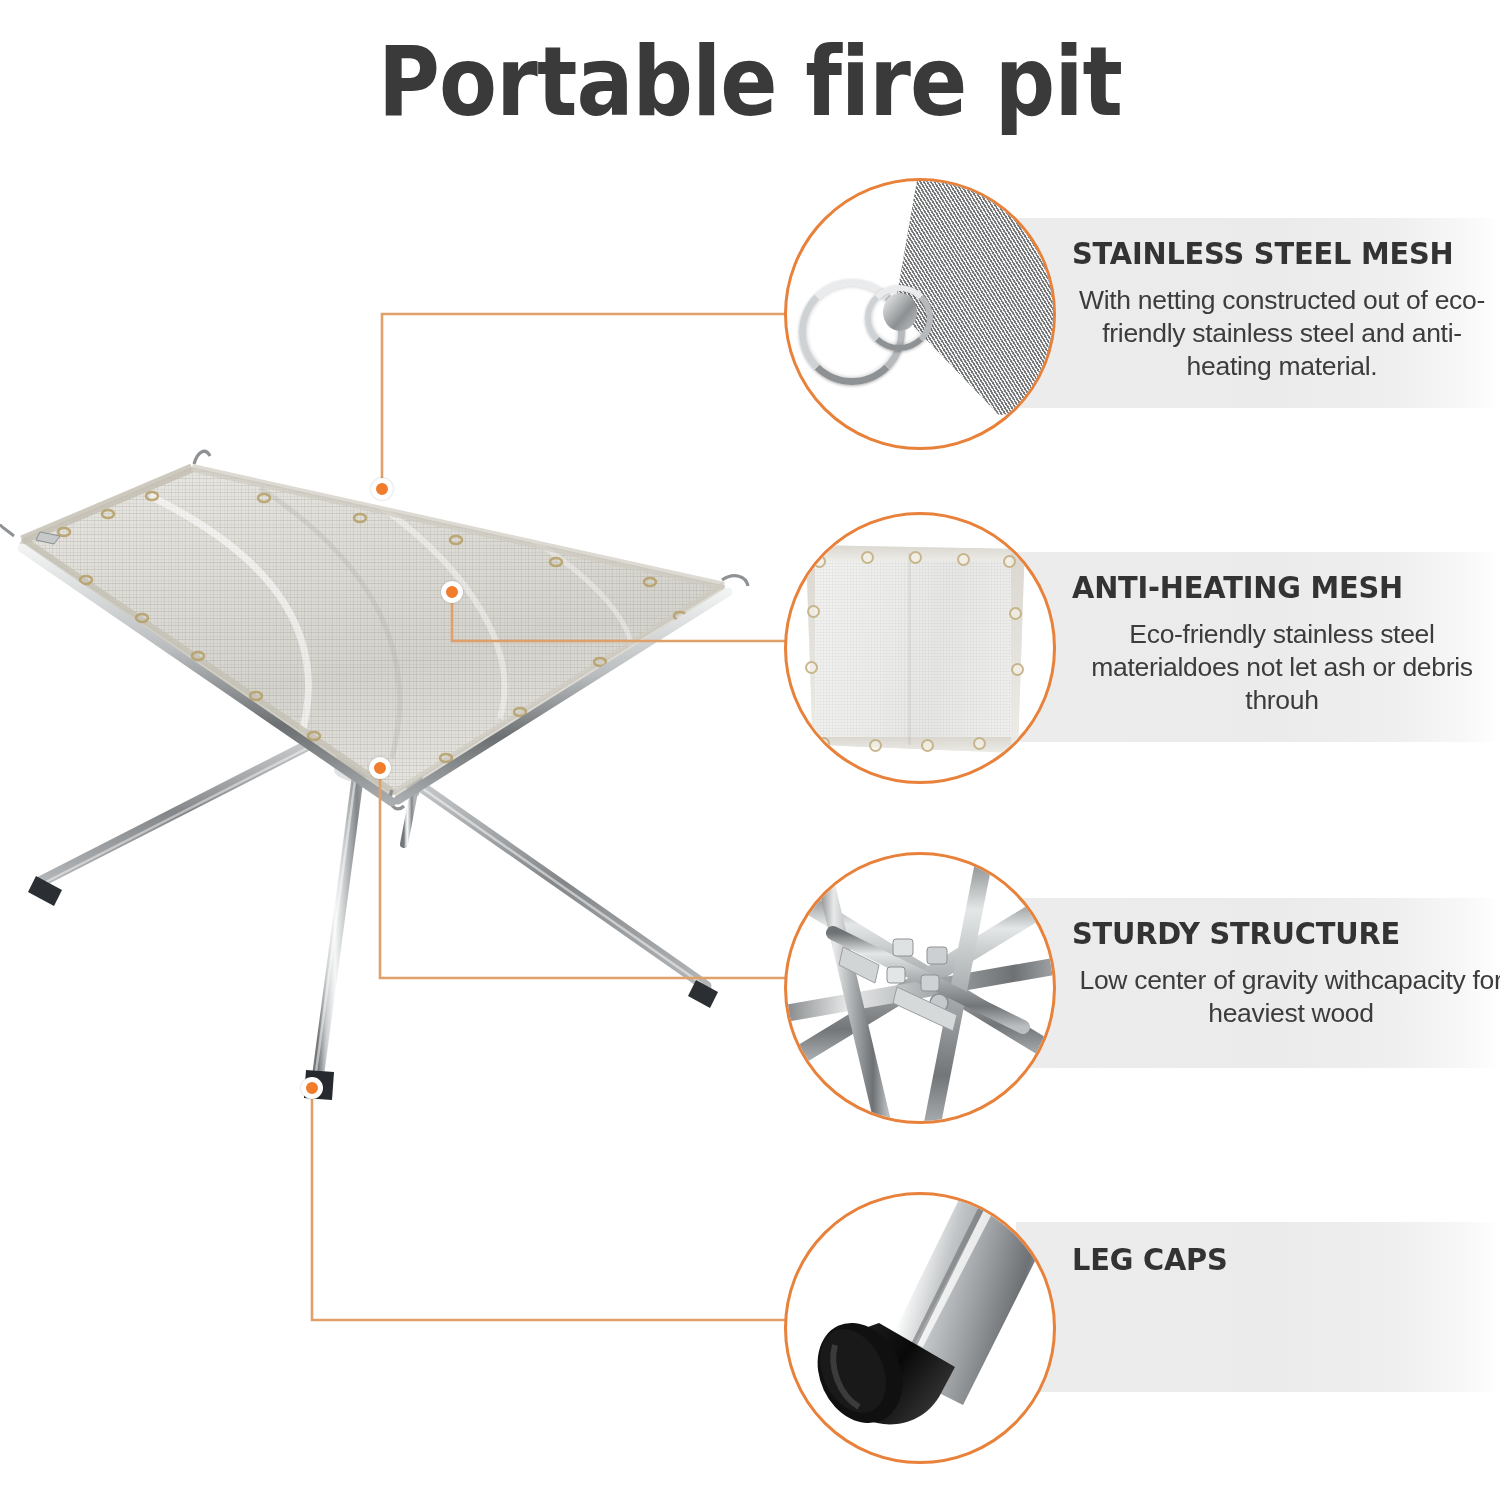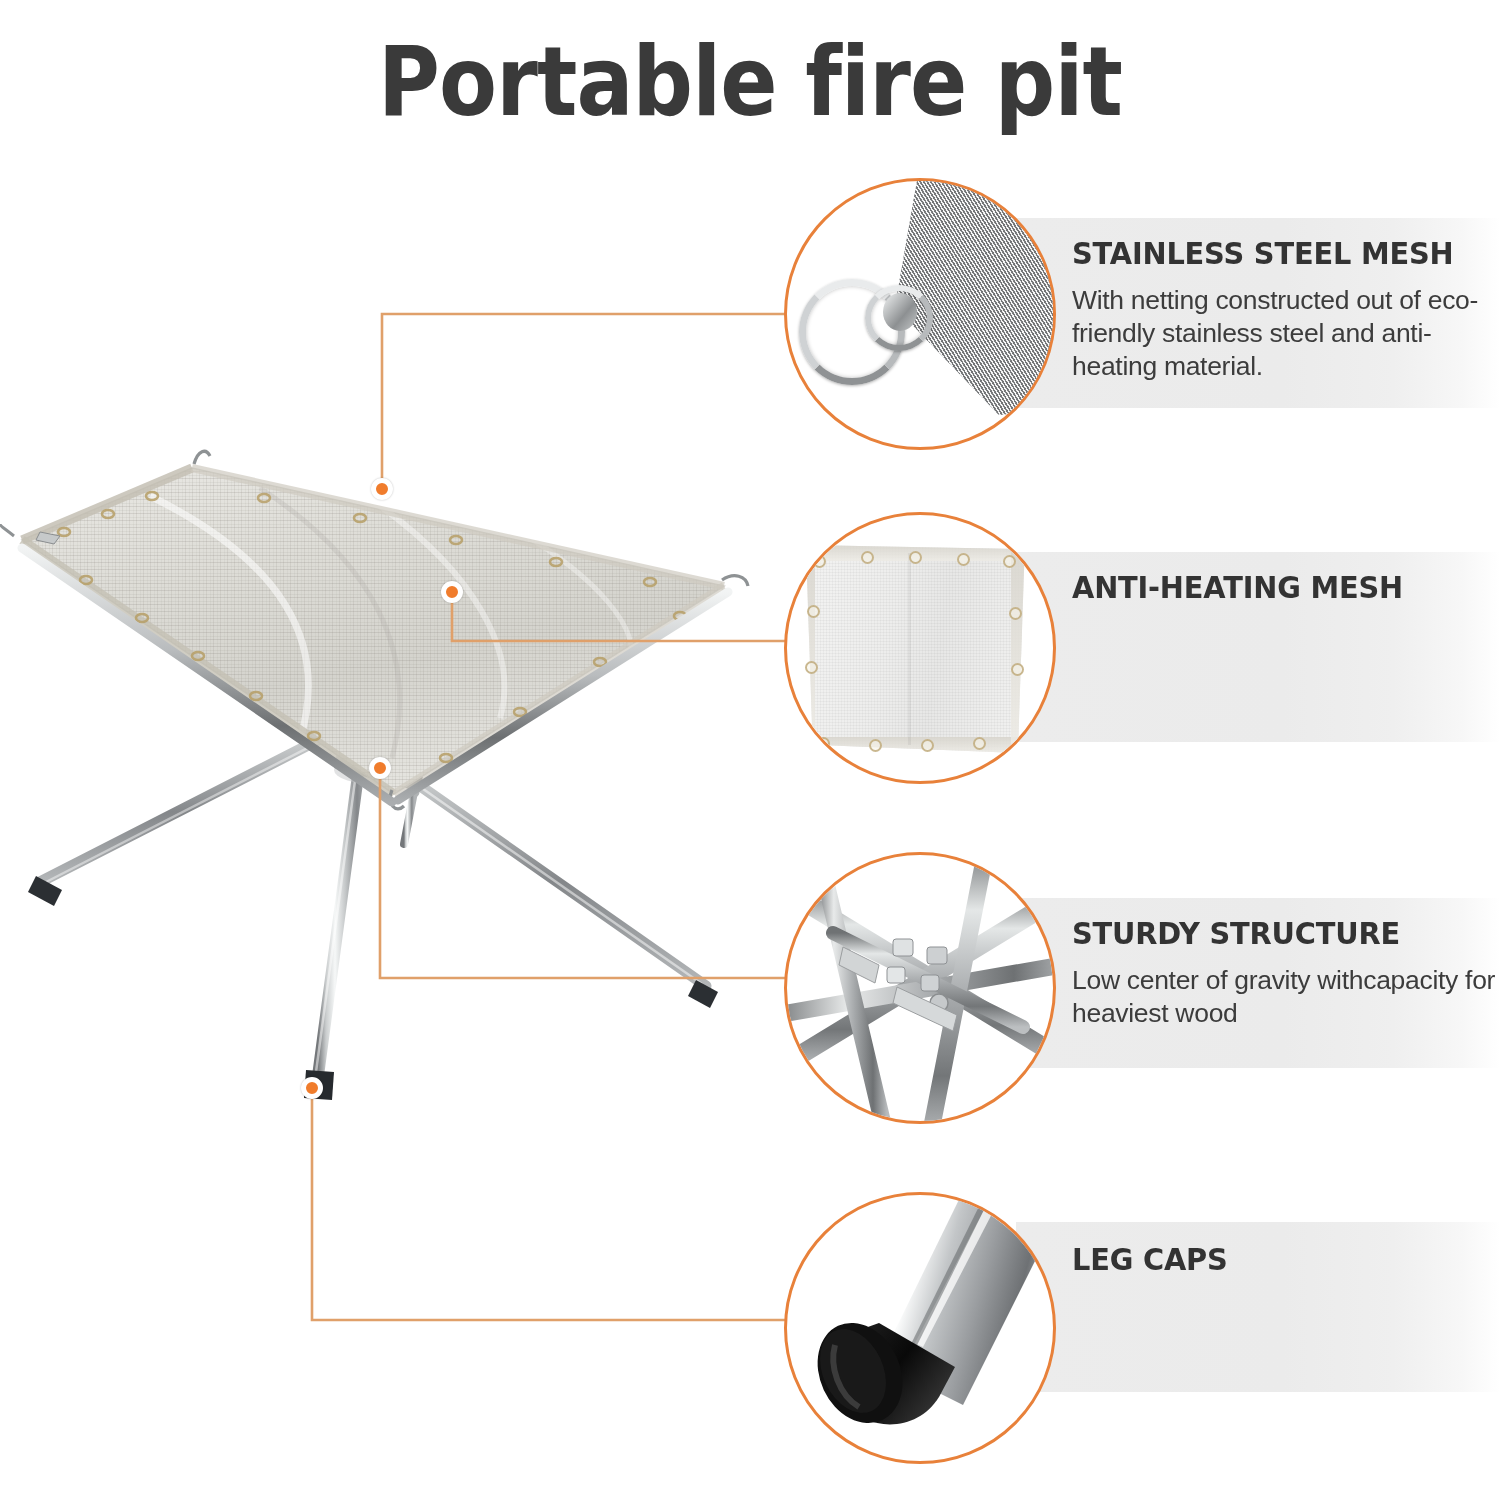--- a/index.html
+++ b/index.html
@@ -56,20 +56,21 @@
   }
   .feat-body {
     position: absolute;
     font-family: "Liberation Sans", sans-serif;
     font-weight: normal;
     font-size: 26.5px;
     line-height: 33px;
     color: #3c3c3c;
     width: 420px;
     letter-spacing: -0.3px;
+    text-align: center;
   }
 
   
   .callout {
     position: absolute;
     border-radius: 50%;
     border: 3px solid #e8813a;
     overflow: hidden;
     background: #ffffff;
     box-sizing: border-box;
@@ -316,20 +317,21 @@
       <div class="grommet" style="left:222px; top:92px;"></div>
       <div class="grommet" style="left:224px; top:148px;"></div>
       <div class="grommet" style="left:30px; top:222px;"></div>
       <div class="grommet" style="left:82px; top:224px;"></div>
       <div class="grommet" style="left:134px; top:224px;"></div>
       <div class="grommet" style="left:186px; top:222px;"></div>
     </div>
   </div>
 
   <div class="feat-title" style="left:1072px; top:570px;">ANTI-HEATING MESH</div>
+  <div class="feat-body" style="left:1072px; top:618px;">Eco-friendly stainless steel materialdoes not let ash or debris throuh</div>
 
   <div class="panel" style="left:1016px; top:898px; width:484px; height:170px;"></div>
 
   <div class="callout" style="left:784px; top:852px; width:272px; height:272px;">
     <div class="shot">
       <svg width="272" height="272" viewBox="0 0 272 272">
         <defs>
           <linearGradient id="jTubeA" x1="0" y1="0" x2="0" y2="1">
             <stop offset="0%" stop-color="#6f7274"></stop>
               <stop offset="22%" stop-color="#e4e7e7"></stop>

